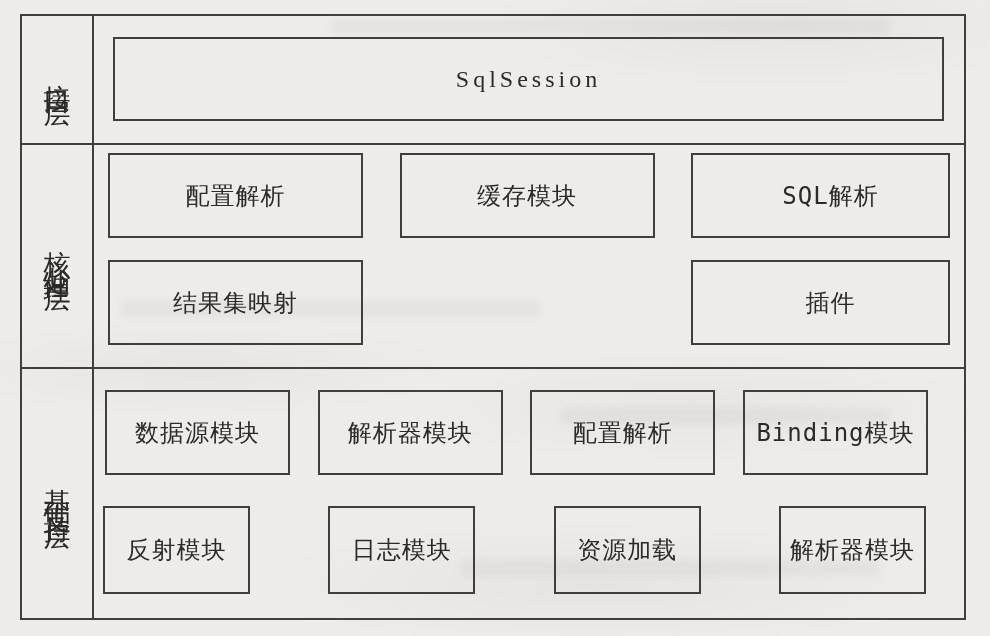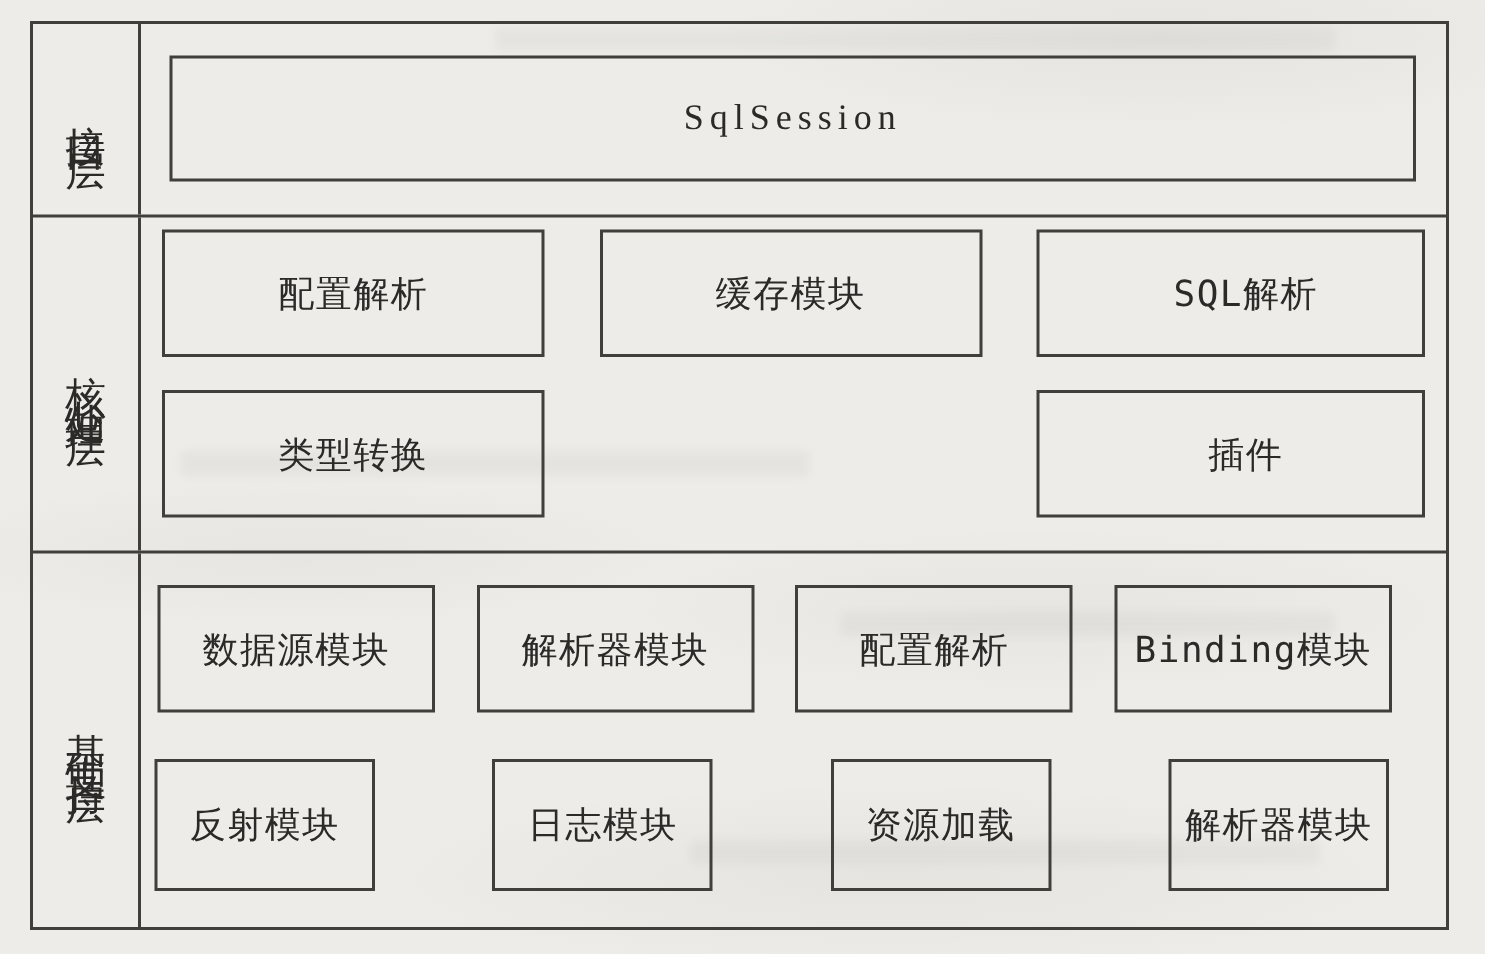--- a/index.html
+++ b/index.html
@@ -92,21 +92,21 @@
 
     <div class="layer l2">
       <div class="layer-label">核心处理层</div>
       <div class="layer-content">
         <div class="row">
           <div class="box">配置解析</div>
           <div class="box">缓存模块</div>
           <div class="box wide">SQL解析</div>
         </div>
         <div class="row">
-          <div class="box">类型转换</div>
+          <div class="box">结果集映射</div>
           <div class="box wide">插件</div>
         </div>
       </div>
     </div>
 
     <div class="layer l3">
       <div class="layer-label">基础支持层</div>
       <div class="layer-content">
         <div class="row r1">
           <div class="box">数据源模块</div>

